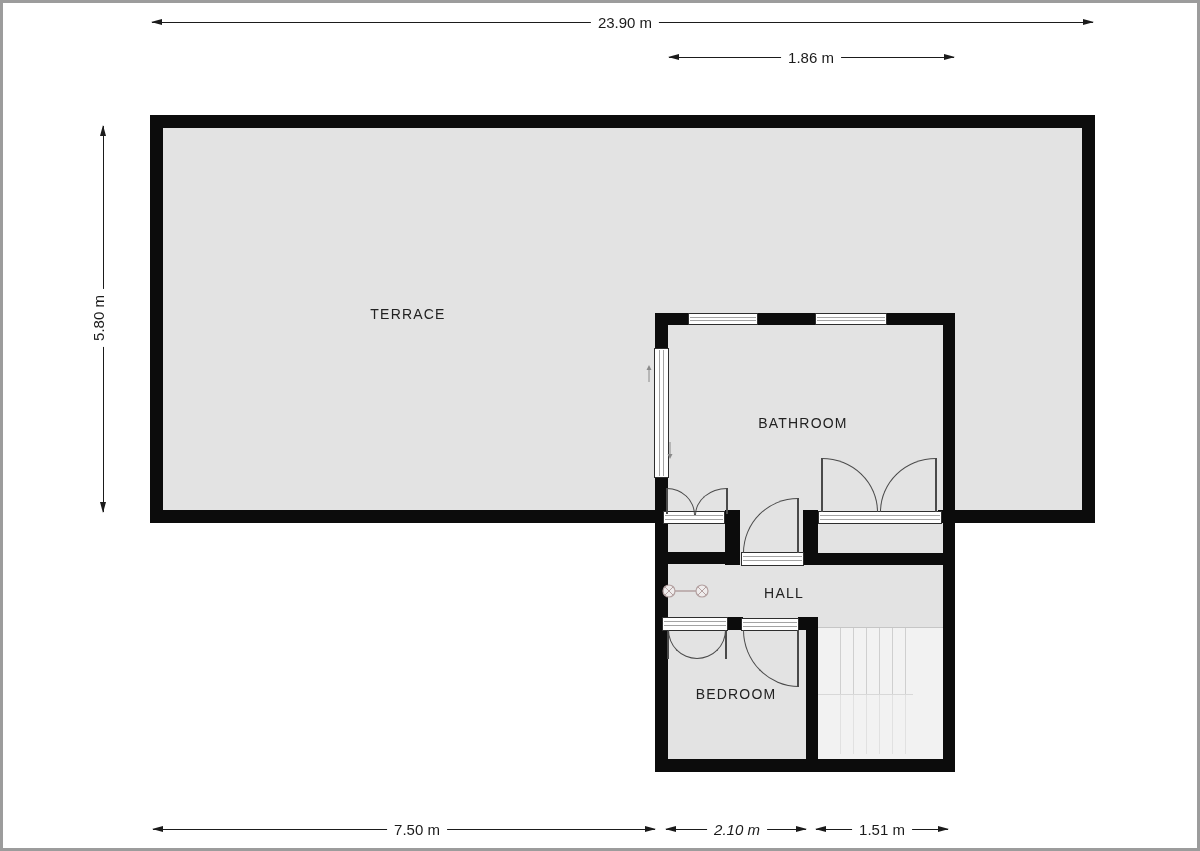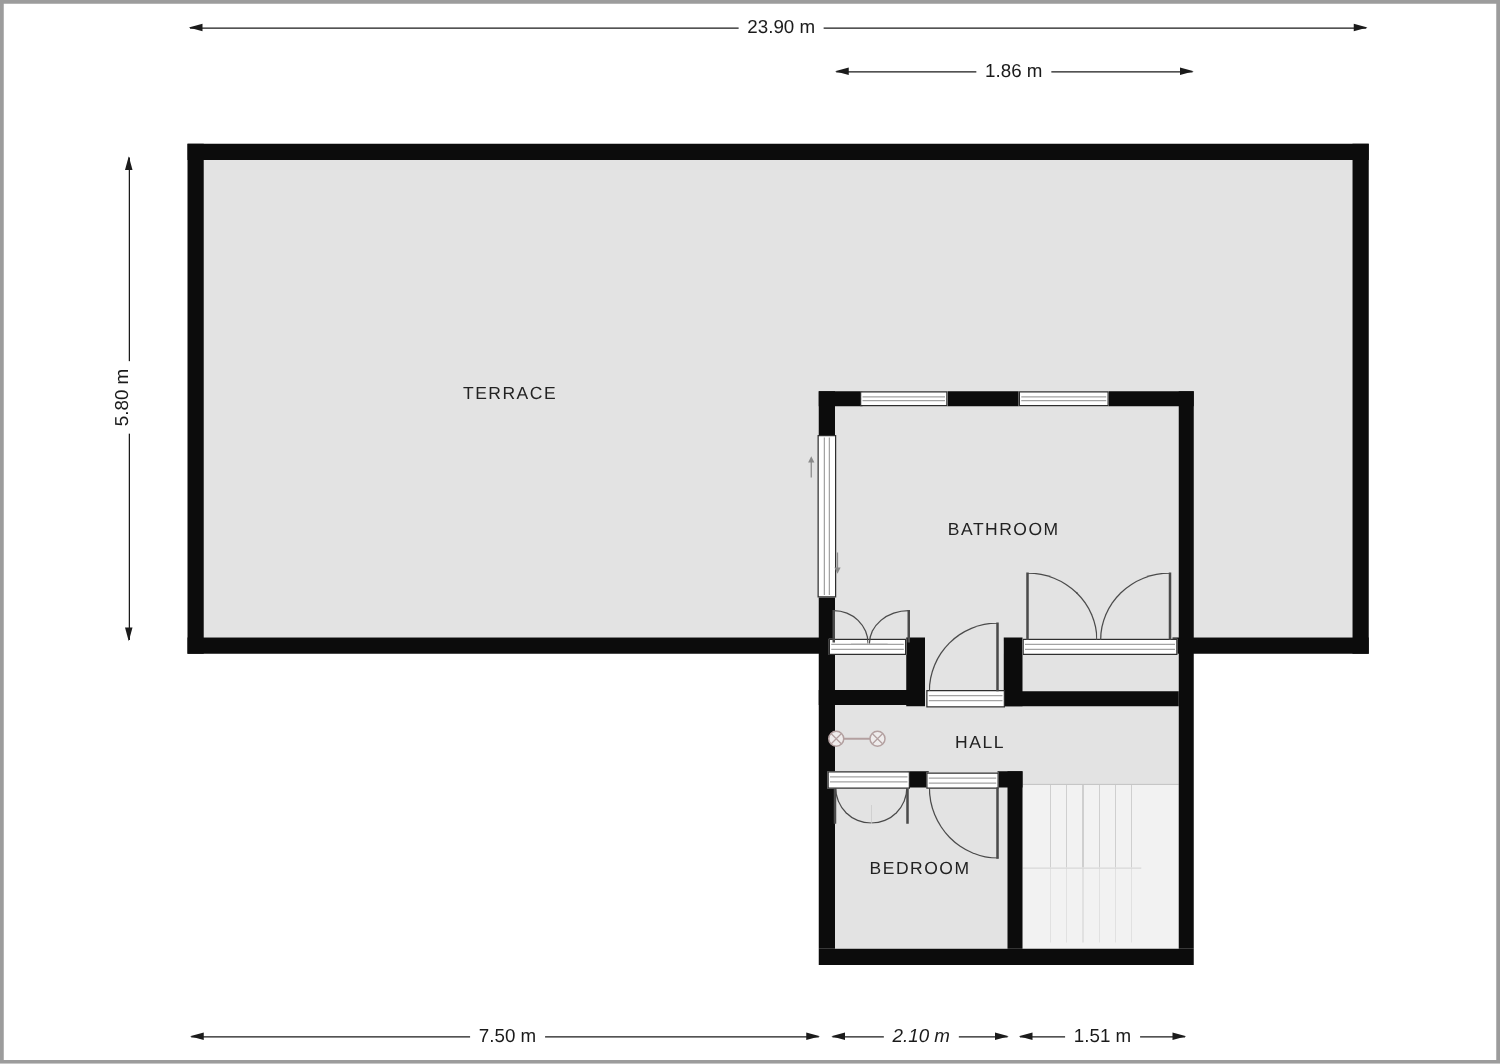--- a/index.html
+++ b/index.html
@@ -145,21 +145,21 @@
     <div class="dline-v"></div>
     <div class="ah au"></div>
     <div class="ah ad"></div>
     <span class="dlabel rot" style="left:-5px;top:192px;">5.80 m</span>
   </div>
 
   <div class="dim" style="left:153px;top:829px;width:502px;height:1px;">
     <div class="dline-h"></div>
     <div class="ah al"></div>
     <div class="ah ar"></div>
-    <span class="dlabel" style="left:253px;top:0;">7.50 m</span>
+    <span class="dlabel" style="left:264px;top:0;">7.50 m</span>
   </div>
 
   <div class="dim" style="left:666px;top:829px;width:140px;height:1px;font-style:italic;">
     <div class="dline-h"></div>
     <div class="ah al"></div>
     <div class="ah ar"></div>
     <span class="dlabel" style="left:71px;top:0;">2.10 m</span>
   </div>
 
   <div class="dim" style="left:816px;top:829px;width:132px;height:1px;">

